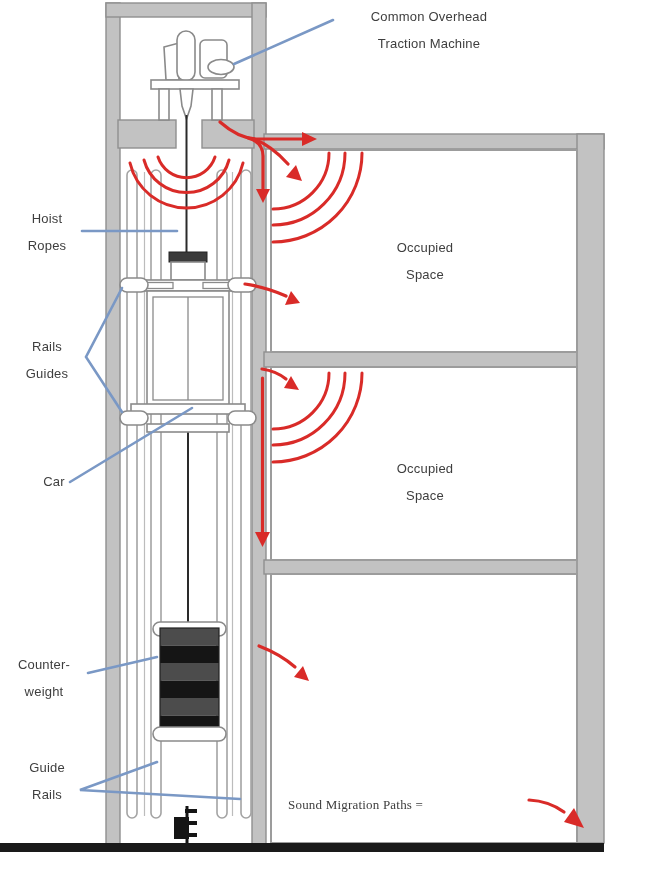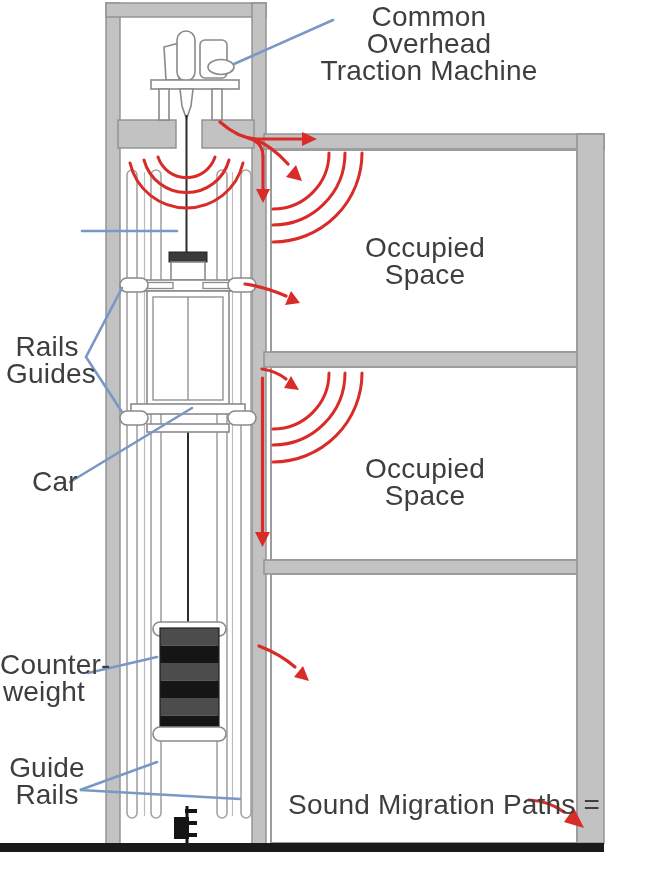--- a/index.html
+++ b/index.html
@@ -3,23 +3,23 @@
 <meta charset="utf-8">
 <style>
   :root{
     --wall:#c2c2c2; --wall-outline:#8f8f8f; --sound-red:#d92b28;
     --leader-blue:#7a98c5; --text:#3e3e3e; --ground:#1a1a1a;
   }
   html,body{margin:0;padding:0;background:#ffffff;}
   .stage{position:relative;width:651px;height:870px;background:#ffffff;overflow:hidden;
          font-family:"Liberation Sans", sans-serif;}
   .stage svg{position:absolute;left:0;top:0;}
-  .label{position:absolute;font-size:28px;line-height:27px;color:var(--text);
+  .label{position:absolute;font-size:13px;line-height:27px;color:var(--text);
          text-align:center;white-space:pre-line;letter-spacing:.2px;}
-  .label.left{text-align:left;white-space:nowrap;}
+  .label.left{text-align:left;white-space:nowrap;font-family:Liberation Serif, serif;}
 
   .wall{fill:var(--wall);stroke:var(--wall-outline);stroke-width:1.4;}
   .ground-bar{fill:var(--ground);}
   .room-box{fill:#ffffff;stroke:#9c9c9c;stroke-width:2;}
   .mech{fill:#ffffff;stroke:#8a8a8a;stroke-width:1.6;}
   .mech-thin{fill:none;stroke:#8a8a8a;stroke-width:1.3;}
   .dark{fill:#3a3a3a;stroke:#222222;stroke-width:1;}
   .rail{fill:#ffffff;stroke:#a3a3a3;stroke-width:1.6;}
   .rail-line{stroke:#bcbcbc;stroke-width:1.2;}
   .rope{stroke:#2a2a2a;stroke-width:2;}
@@ -160,20 +160,22 @@
       <path class="red" d="M 529,800 Q 549,801 564,812"></path>
       <polygon class="redhead" points="584,828 564,822 574,808"></polygon>
     </g>
 
     <rect class="ground-bar" x="0" y="843" width="604" height="9"></rect>
   </svg>
 
   <div class="label" style="left:317px;top:3px;width:224px;">Common Overhead
 Traction Machine</div>
 
+  <div class="label" style="left:8px;top:205px;width:78px;">Hoist
+Ropes</div>
 
   <div class="label" style="left:6px;top:333px;width:82px;">Rails
 Guides</div>
 
   <div class="label" style="left:32px;top:468px;width:44px;">Car</div>
 
   <div class="label" style="left:0px;top:651px;width:88px;">Counter-
 weight</div>
 
   <div class="label" style="left:8px;top:754px;width:78px;">Guide

